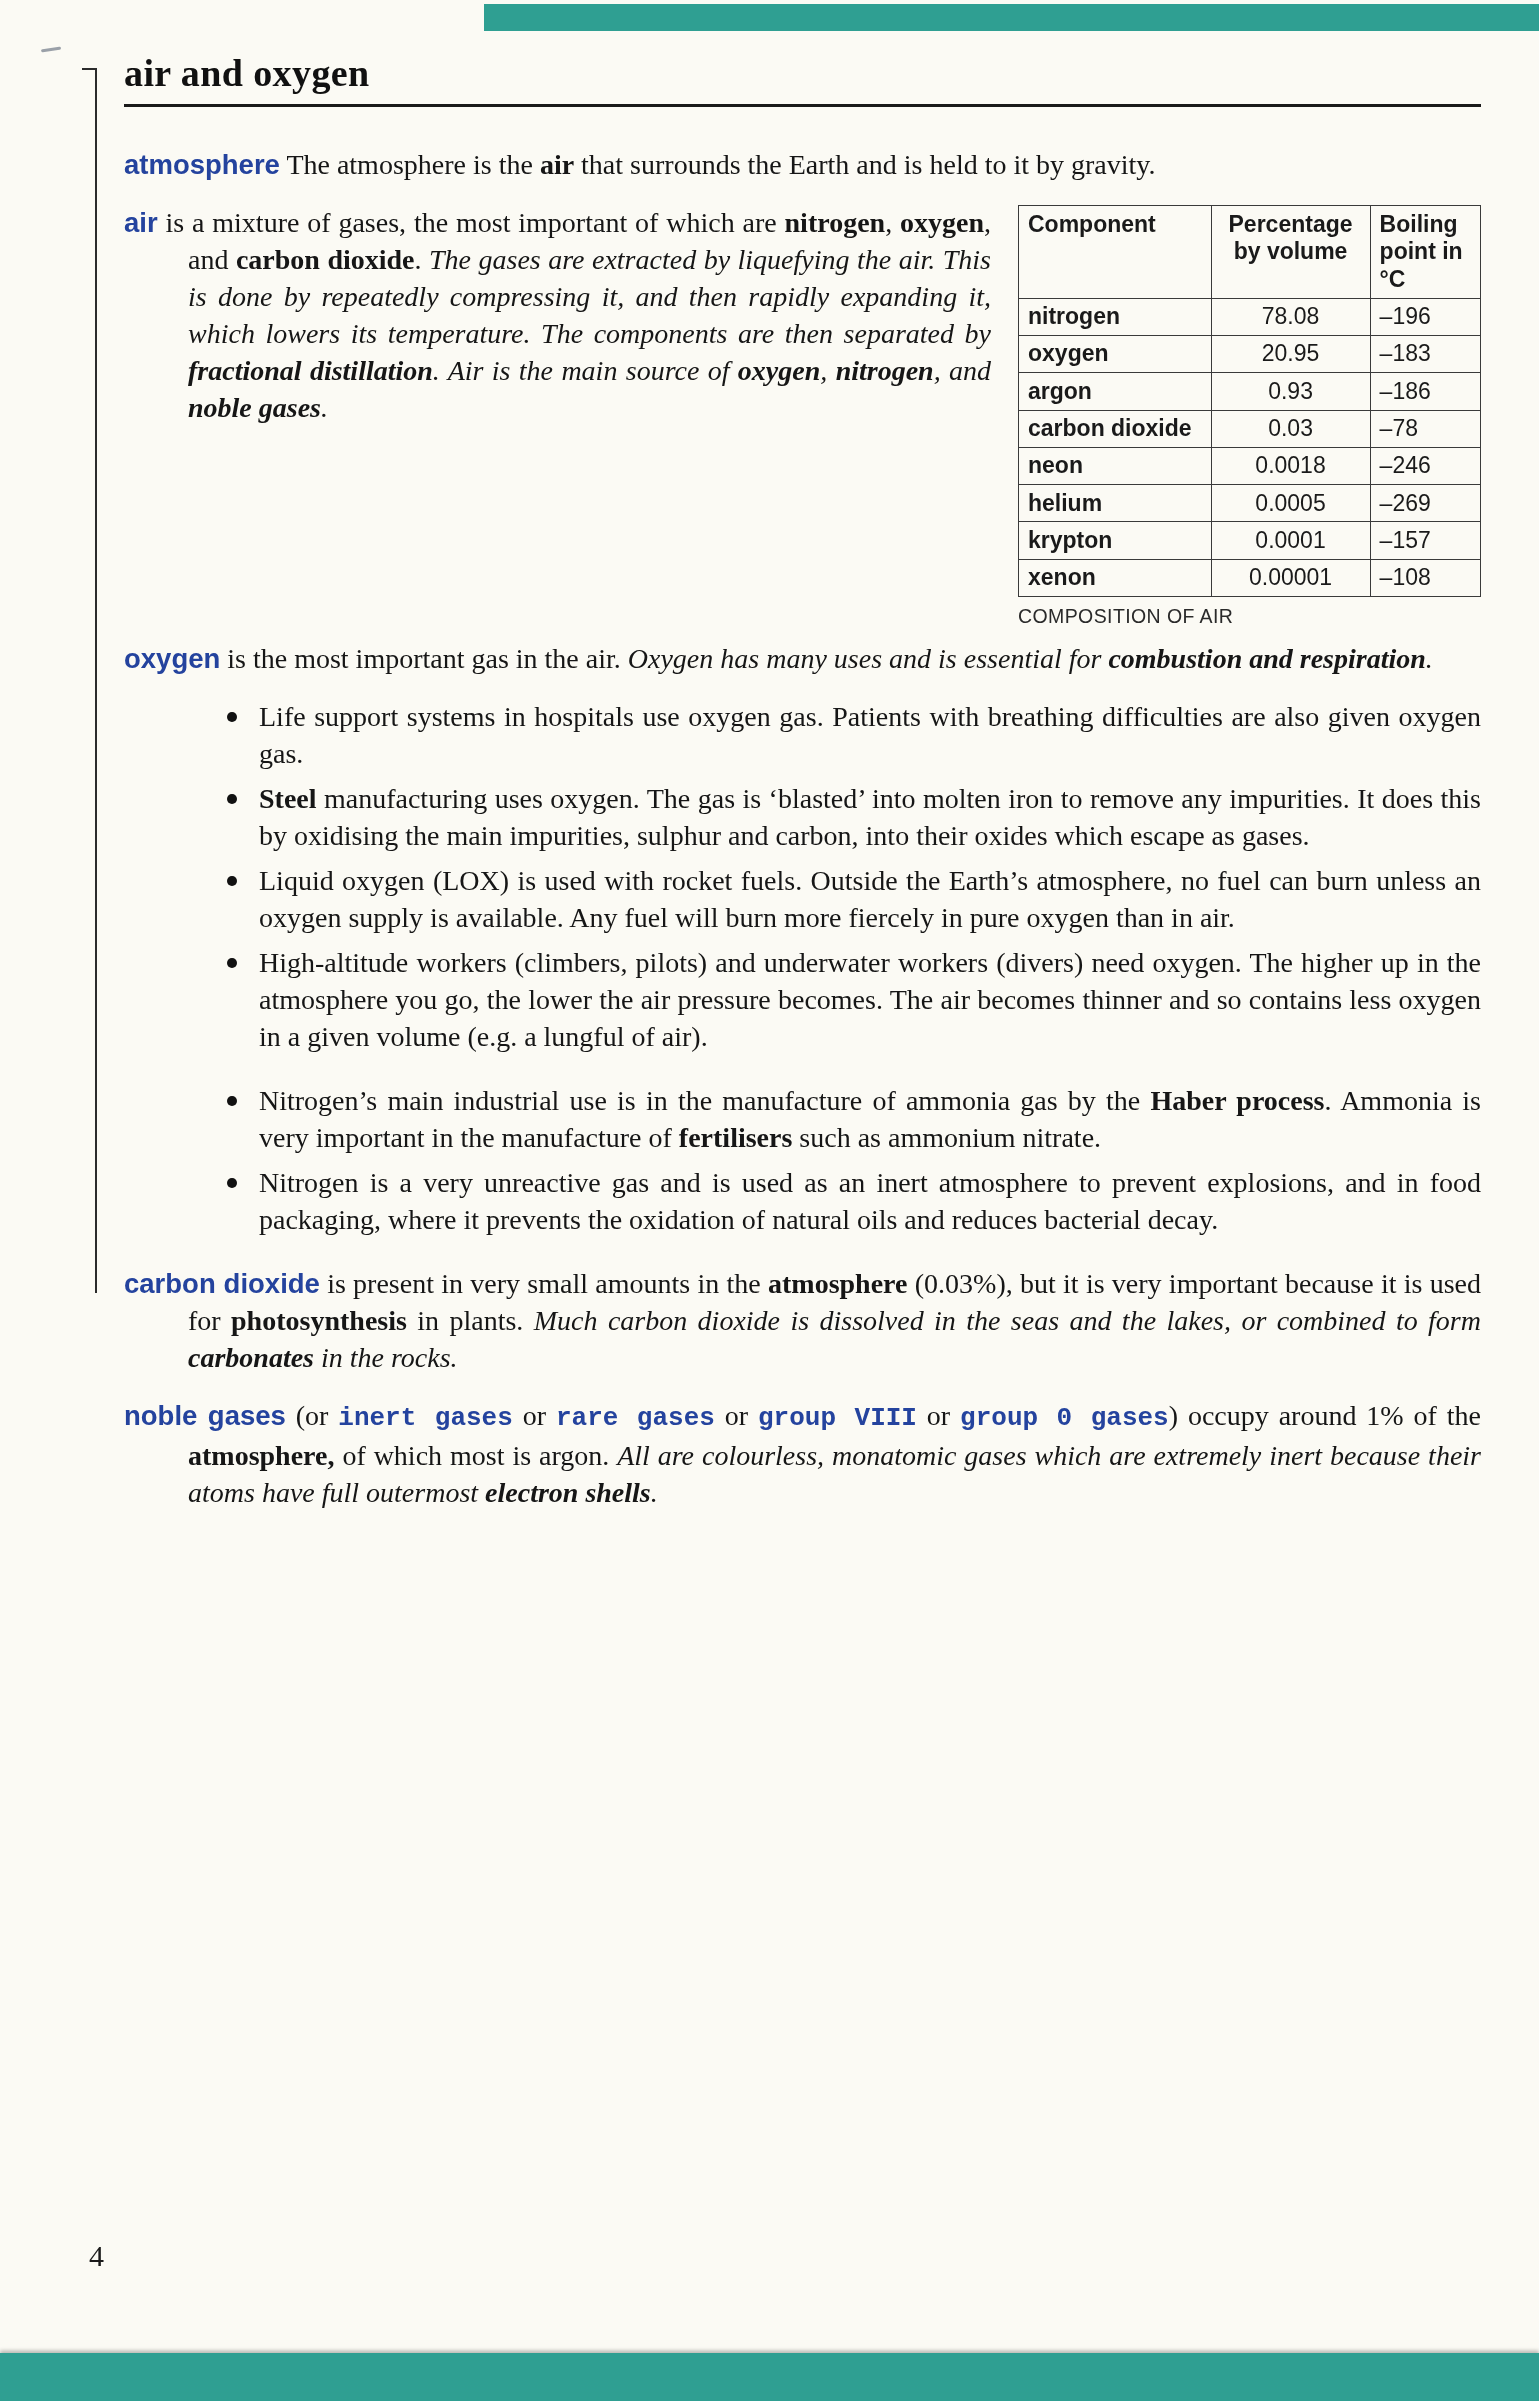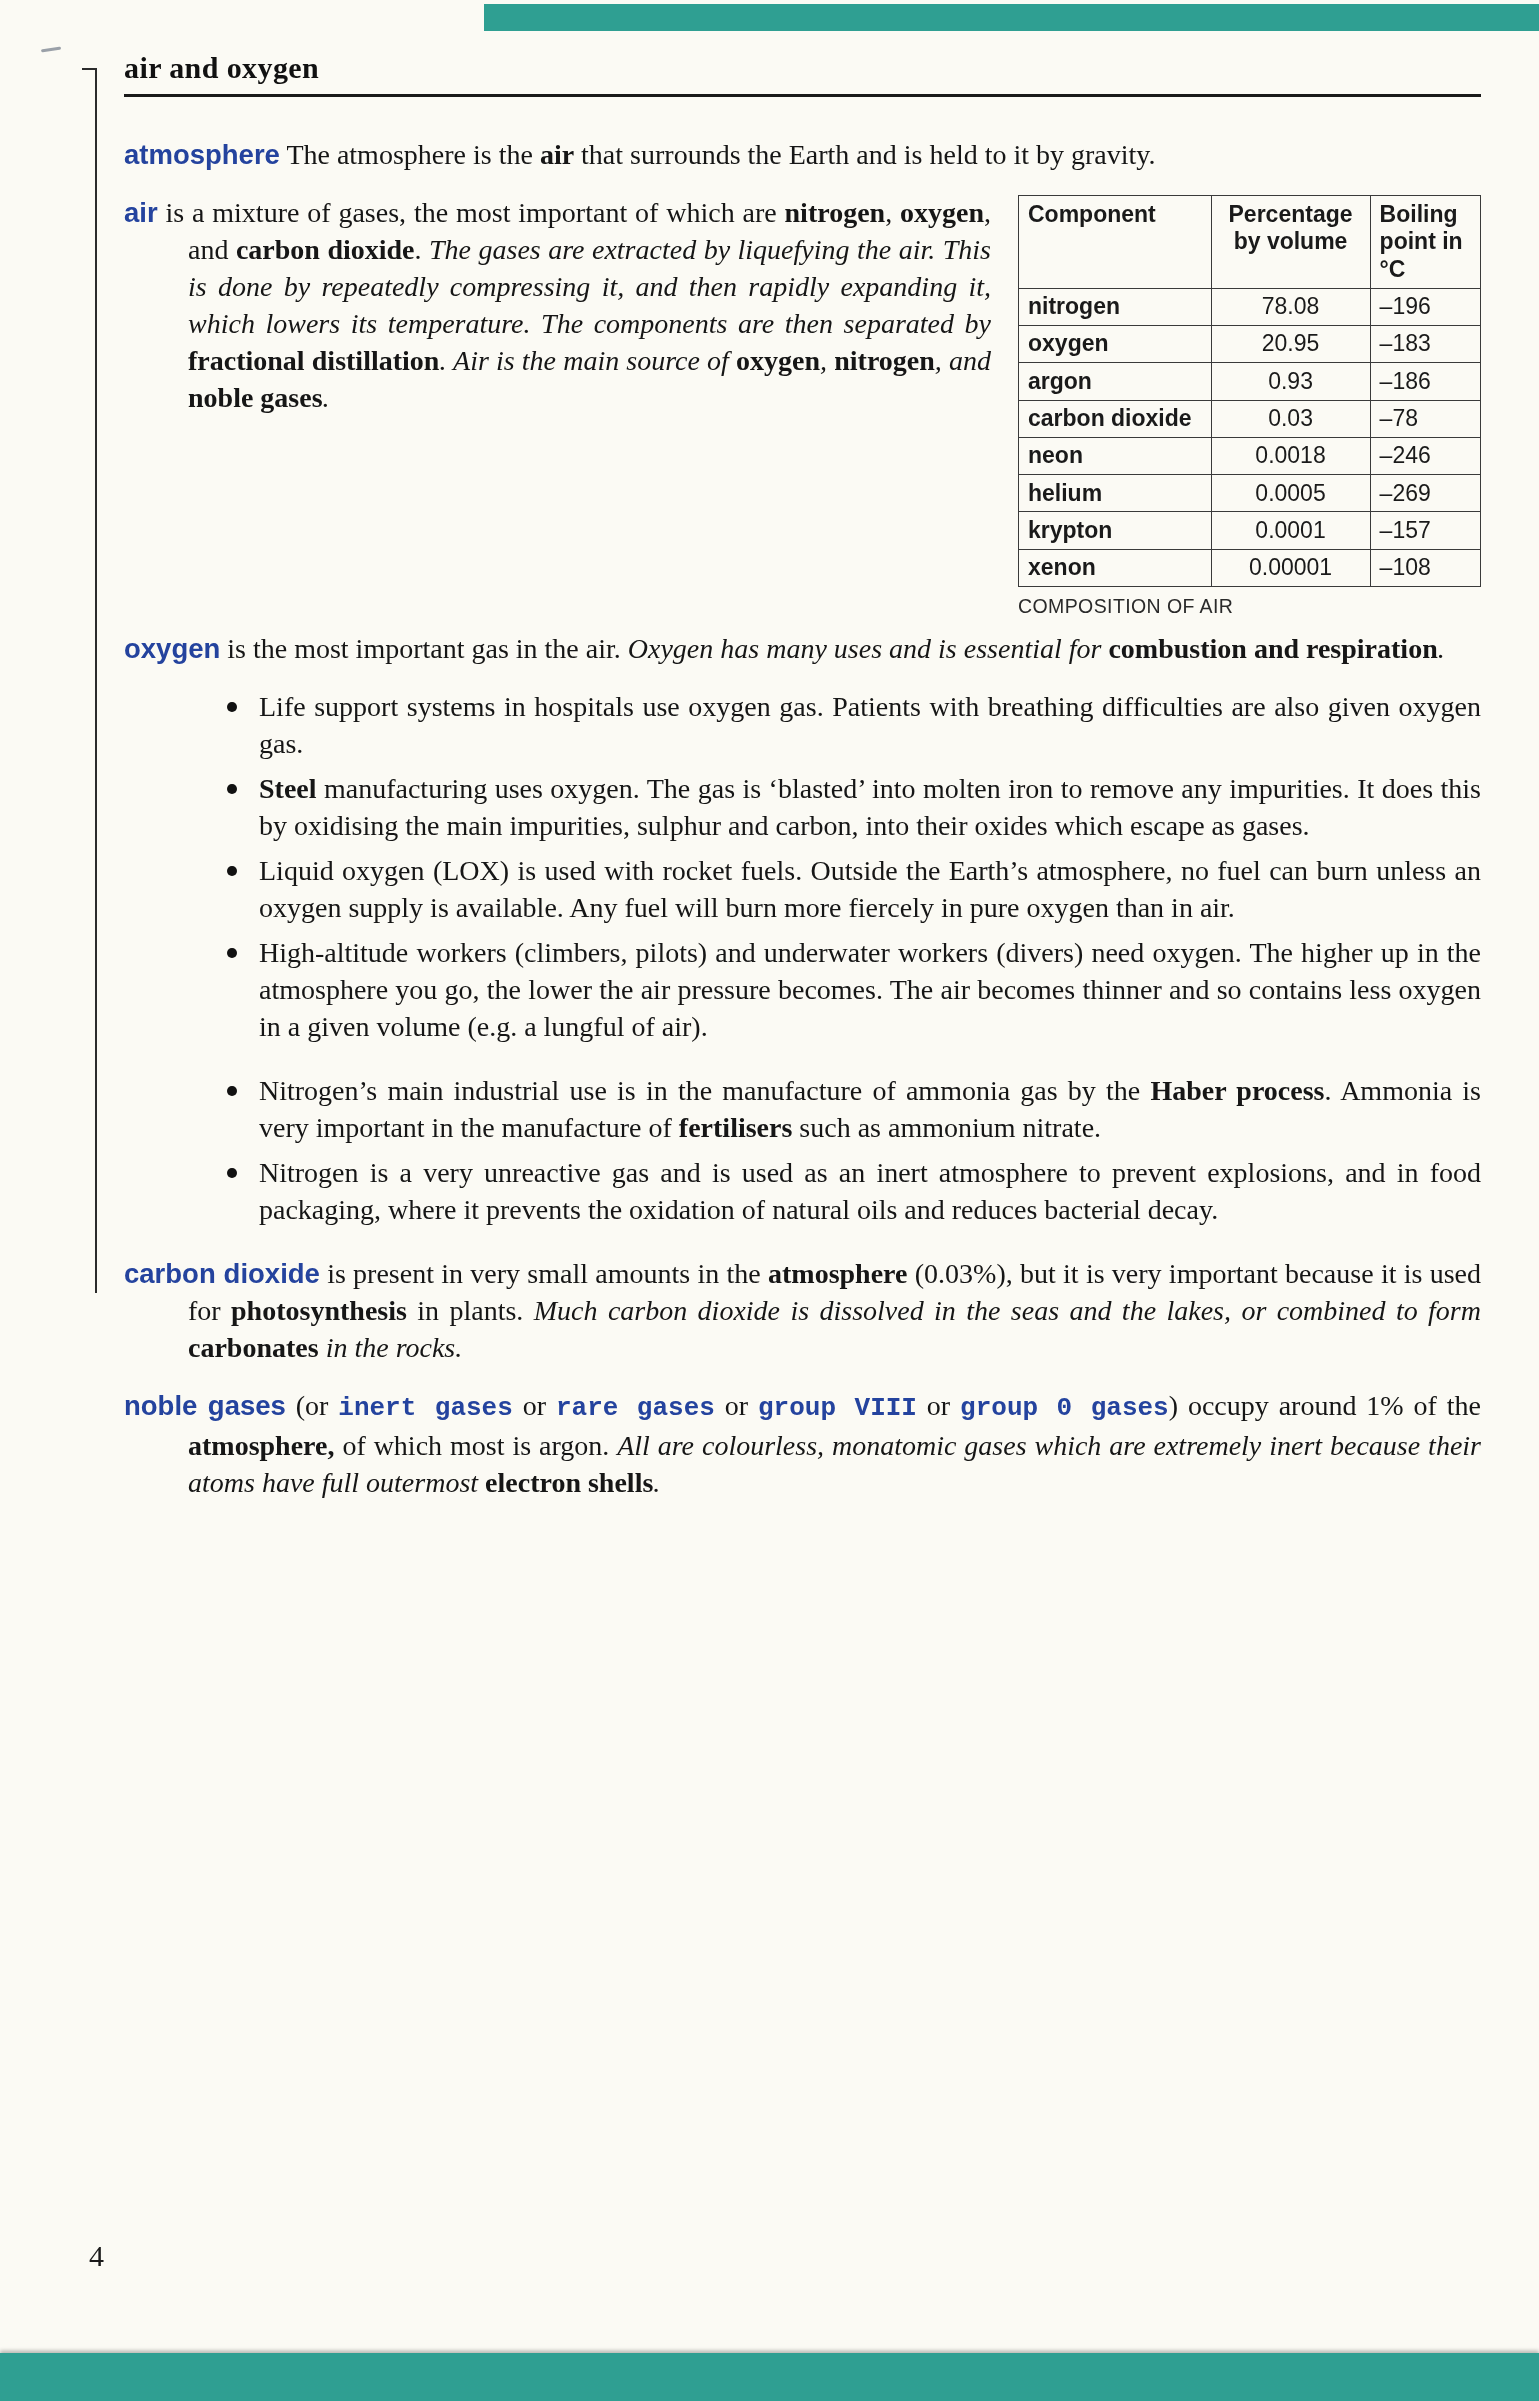--- a/index.html
+++ b/index.html
@@ -34,39 +34,39 @@
   }
   .margin-rule-tick {
     position:absolute; left:82px; top:68px; width:15px; height:1.8px;
     background:#2b2b2b;
   }
   .content {
     position:absolute; left:124px; top:51px; width:1357px;
   }
   h1.title {
     font-family:"Liberation Serif", serif;
-    font-weight:bold; font-size:30px; color:#111; letter-spacing:0.4px;
+    font-weight:bold; font-size:38px; color:#111; letter-spacing:0.4px;
   }
   .title-rule { height:2.7px; background:#1a1a1a; margin:9px 0 39px 0; }
 
   .entry {
     padding-left:64px; text-indent:-64px;
     font-size:28px; line-height:37px;
     text-align:justify; color:#161616;
     margin-bottom:21px;
   }
   .headword {
     font-family:"Liberation Sans", sans-serif;
     font-weight:bold; font-size:27.5px;
     color:var(--headword-blue, #24439e);
   }
   .rt-n { }
   .rt-b { font-weight:bold; }
   .rt-i { font-style:italic; }
-  .rt-bi { font-weight:bold; }
+  .rt-bi { font-weight:bold; font-style:italic; }
   .rt-hb {
     font-family:Liberation Mono, monospace;
     font-weight:bold; font-size:26px;
     color:var(--headword-blue, #24439e);
   }
   ul.bullets {
     list-style:none; margin:0 0 27px 0; padding-left:135px;
   }
   ul.bullets li {
     position:relative; font-size:28px; line-height:37px;

